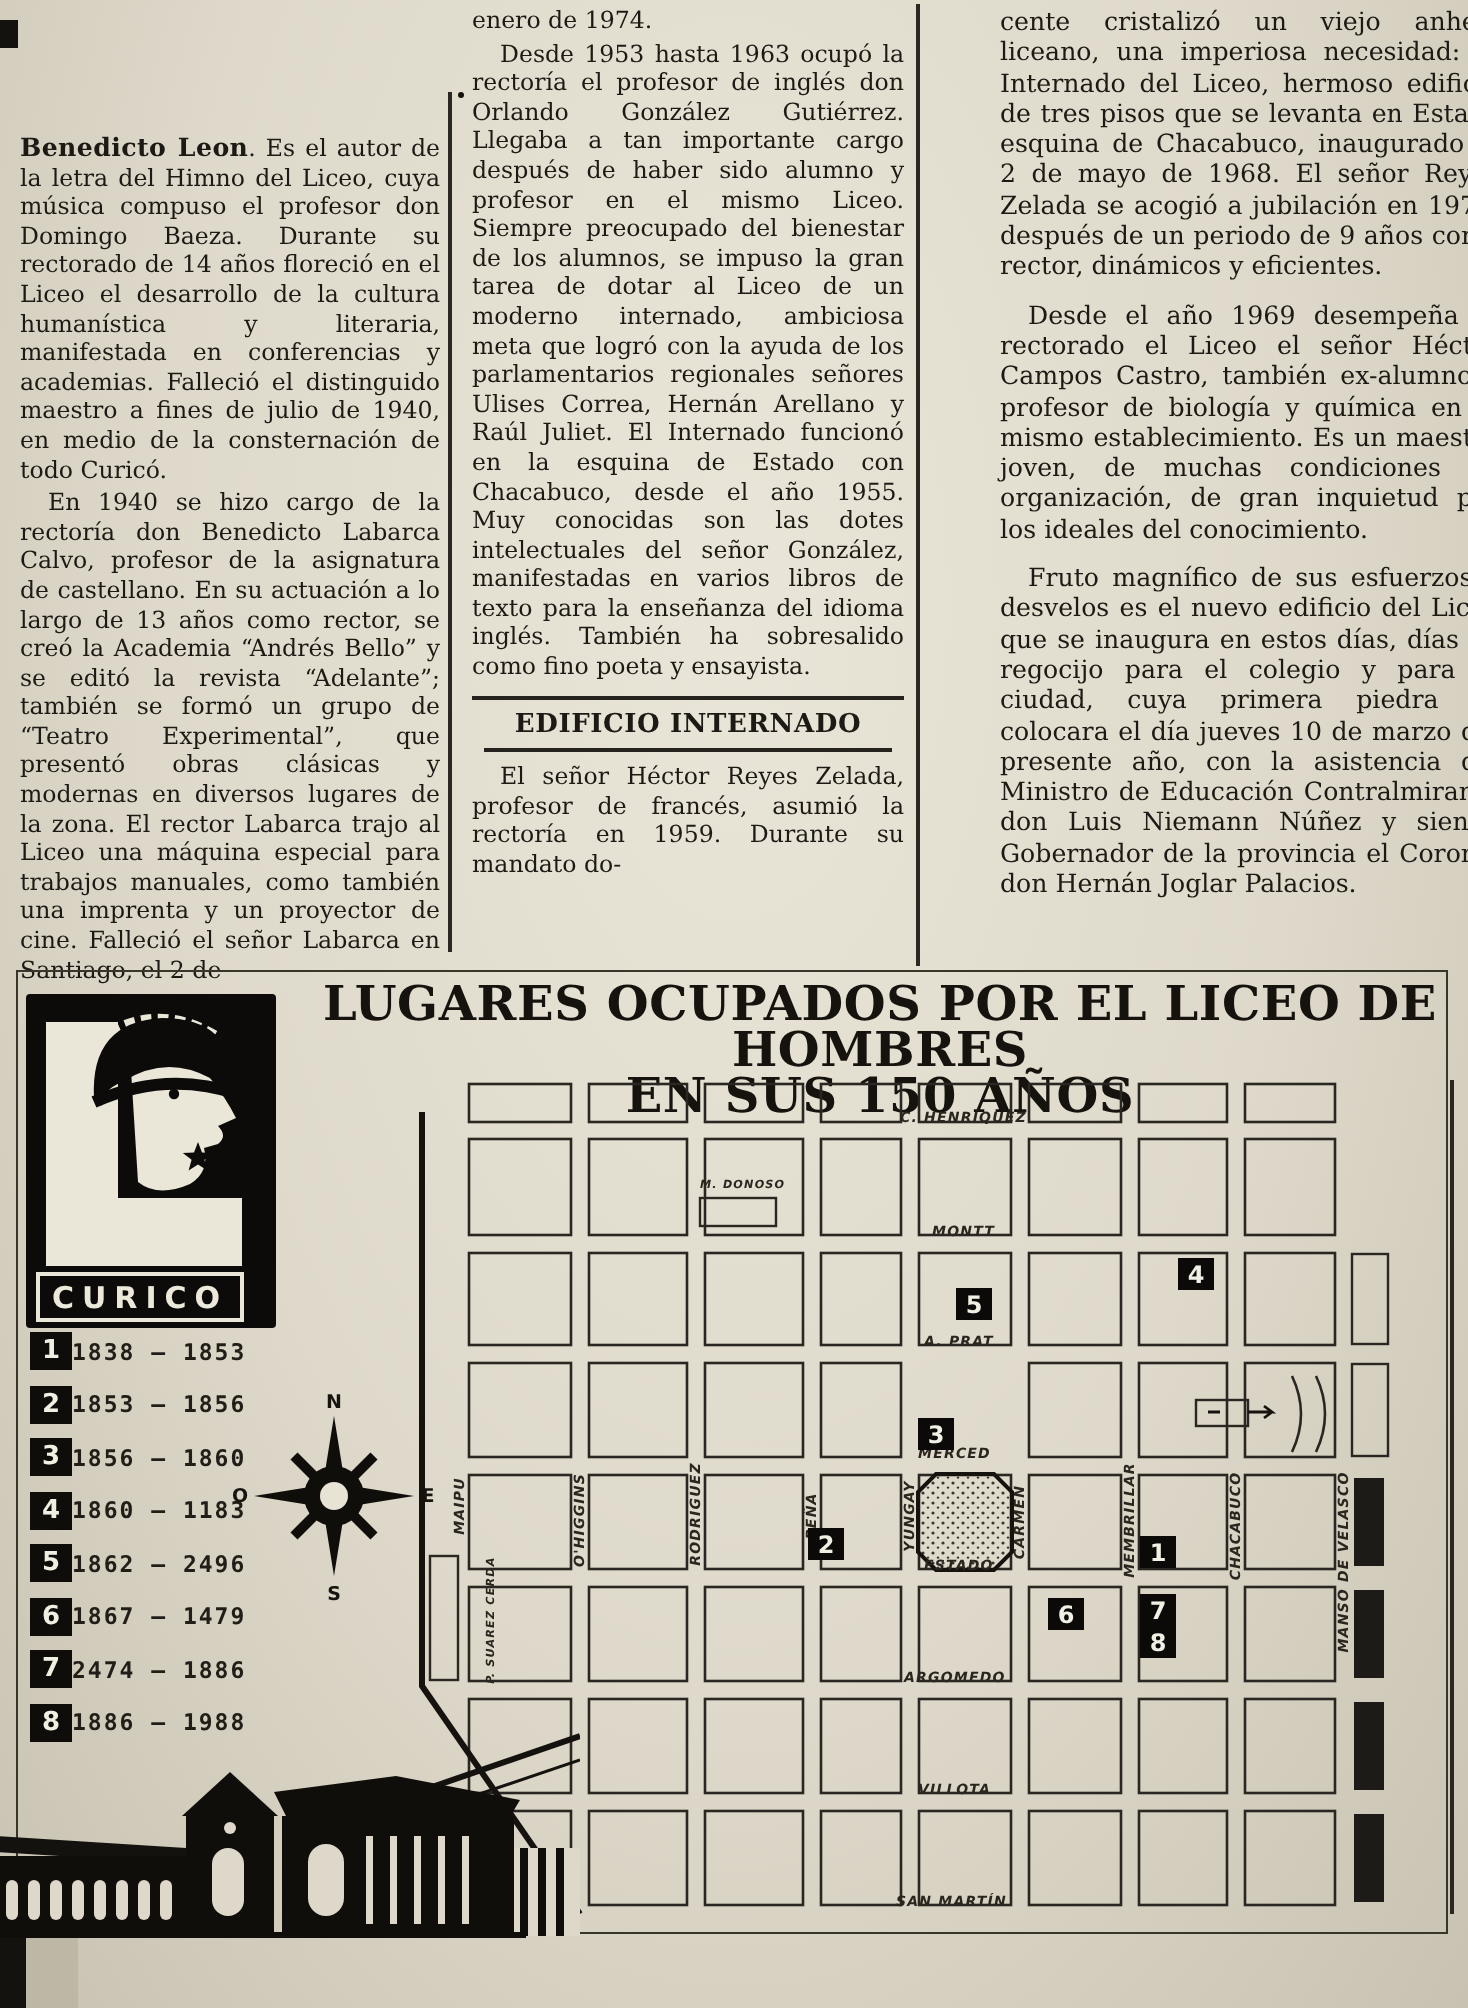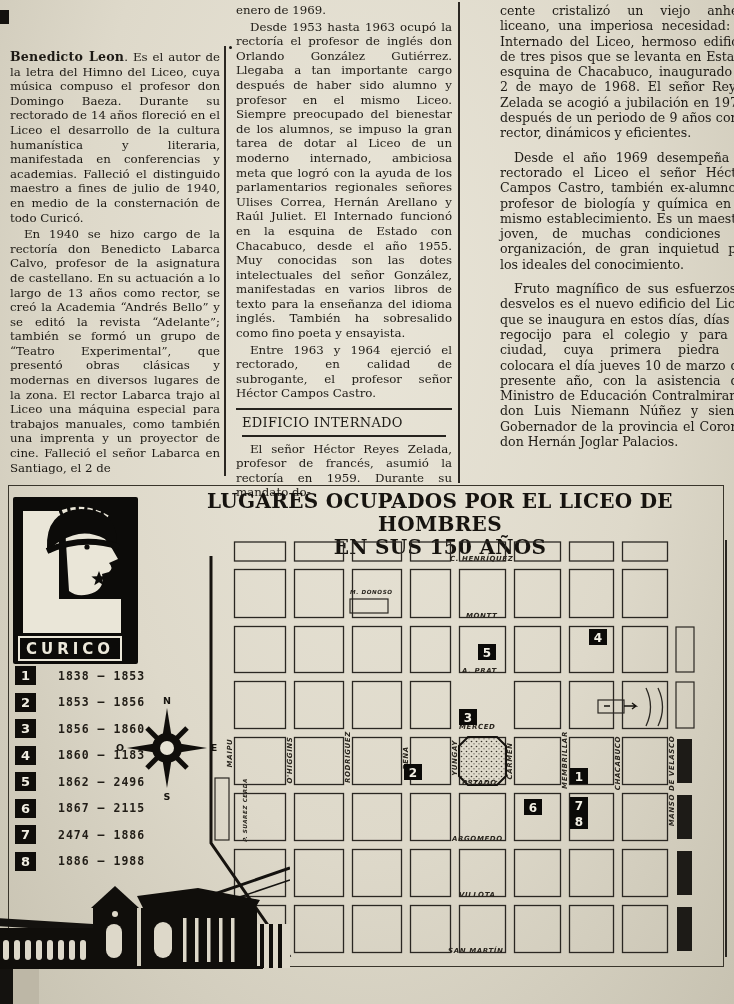--- a/index.html
+++ b/index.html
@@ -4,49 +4,49 @@
 <style>
   html,body{margin:0;padding:0}
   .page{position:relative;width:734px;height:1004px;overflow:hidden;
     background:radial-gradient(ellipse at 50% 30%, #e9e5d8 0%, #ded9ca 55%, #c7c2b1 100%);
     font-family:"DejaVu Serif", serif;color:#1d1a15;}
   
   .col{position:absolute;text-align:justify;font-size:11.8px;line-height:14.6px;}
   .col p{margin:0 0 2px 0;}
   .col p.ind{text-indent:14px;}
   .lead{font-weight:bold;font-size:12.6px;letter-spacing:.2px;}
-  #col1{left:10px;top:50px;width:210px;}
+  #col1{left:10px;top:67px;width:210px;}
   #col2{left:236px;top:3px;width:216px;}
   #col3{left:500px;top:3px;width:250px;font-size:12.6px;line-height:15.3px;}
   #col3 p{margin:0 0 9px 0;}
   .vline{position:absolute;width:1.5px;background:#2b2722;}
   #div1{left:224px;top:46px;height:430px;}
   #div2{left:458px;top:2px;height:481px;}
   .rule{height:2px;background:#26231e;margin:7px 0 5px;}
-  .sec-head{margin:0 6px 5px;text-align:left;font-weight:normal;font-size:13px;
+  .sec-head{margin:0 6px 5px;text-align:center;font-weight:bold;font-size:13px;
     letter-spacing:.3px;border-bottom:2.5px solid #26231e;padding:1px 0 4px;}
   .artifact{position:absolute;background:#14120f;}
   
   #map-border{position:absolute;left:8px;top:485px;width:714px;height:480px;
     border:1.5px solid #39352b;}
   #map-title{position:absolute;left:160px;top:490px;width:560px;text-align:center;
-    font-weight:bold;font-size:20px;line-height:23px;letter-spacing:.3px;color:#16130f;}
+    font-weight:bold;font-size:24px;line-height:23px;letter-spacing:.3px;color:#16130f;}
   #map-svg{position:absolute;left:0;top:0;width:734px;height:1004px;pointer-events:none;}
   .street-label{font:italic 700 7px "DejaVu Sans",sans-serif;fill:#2a261f;letter-spacing:.6px;}
   .street-label.small{font-size:5.6px;}
   .marker-num{font:700 12px "DejaVu Sans",sans-serif;fill:#f2efe4;}
   
   #logo{position:absolute;left:13px;top:497px;width:125px;height:167px;}
   .logo-text{font:700 15px "DejaVu Sans",sans-serif;letter-spacing:4px;fill:#ece8da;}
   
   #legend{position:absolute;left:15px;top:666px;display:flex;flex-direction:column;gap:7.5px;}
   .legend-row{display:flex;align-items:center;height:19px;}
   .legend-num{width:21px;height:19px;background:#0f0d0a;color:#f1eee2;display:flex;
     align-items:center;justify-content:center;font:700 13px "DejaVu Sans",sans-serif;}
-  .legend-range{margin-left:22px;font:700 11.5px "DejaVu Sans Mono",monospace;
+  .legend-range{font:700 11.5px "DejaVu Sans Mono",monospace;
     letter-spacing:1px;color:#211d17;}
   
   #compass{position:absolute;left:112px;top:693px;width:110px;height:110px;}
   .compass-letter{font:700 9.5px "DejaVu Sans",sans-serif;fill:#17140f;}
   
   #building{position:absolute;left:-2px;top:866px;width:292px;height:112px;}
 </style>
 </head>
 <body>
 
@@ -59,23 +59,22 @@
 
   <div class="vline" id="div1"></div>
   <div class="vline" id="div2"></div>
 
   <div class="col" id="col1">
     <p><span class="lead">Benedicto Leon</span><span>. Es el autor de la letra del Himno del Liceo, cuya música compuso el profesor don Domingo Baeza.  Durante su rectorado de 14 años floreció en el Liceo el desarrollo de la cultura humanística y literaria, manifestada en conferencias y academias.  Falleció el distinguido maestro a fines de julio de 1940, en medio de la consternación de todo Curicó.</span></p>
     <p class="ind">En 1940 se hizo cargo de la rectoría don Benedicto Labarca Calvo, profesor de la asignatura de castellano.  En su actuación a lo largo de 13 años como rector, se creó la Academia “Andrés Bello” y se editó la revista “Adelante”; también se formó un grupo de “Teatro Experimental”, que presentó obras clásicas y modernas en diversos lugares de la zona. El rector Labarca trajo al Liceo una máquina especial para trabajos manuales, como también una imprenta y un proyector de cine.  Falleció el señor Labarca en Santiago, el 2 de</p>
   </div>
 
   <div class="col" id="col2">
-    <p>enero de 1969.</p>
+    <p>enero de 1974.</p>
     <p class="ind">Desde 1953 hasta 1963 ocupó la rectoría el profesor de inglés don Orlando González Gutiérrez.  Llegaba a tan importante cargo después de haber sido alumno y profesor en el mismo Liceo.  Siempre preocupado del bienestar de los alumnos, se impuso la gran tarea de dotar al Liceo de un moderno internado, ambiciosa meta que logró con la ayuda de los parlamentarios regionales señores Ulises Correa, Hernán Arellano y Raúl Juliet.  El Internado funcionó en la esquina de Estado con Chacabuco, desde el año 1955.  Muy conocidas son las dotes intelectuales del señor González, manifestadas en varios libros de texto para la enseñanza del idioma inglés.  También ha sobresalido como fino poeta y ensayista.</p>
-    <p class="ind">Entre 1963 y 1964 ejerció el rectorado, en calidad de subrogante, el profesor señor Héctor Campos Castro.</p>
     <div class="rule"></div>
     <div class="sec-head">EDIFICIO INTERNADO</div>
     <p class="ind">El señor Héctor Reyes Zelada, profesor de francés, asumió la rectoría en 1959.  Durante su mandato do-</p>
   </div>
 
   <div class="col" id="col3">
     <p>cente cristalizó un viejo anhelo liceano, una imperiosa necesidad: el Internado del Liceo, hermoso edificio de tres pisos que se levanta en Estado esquina de Chacabuco, inaugurado el 2 de mayo de 1968.  El señor Reyes Zelada se acogió a jubilación en 1973, después de un periodo de 9 años como rector, dinámicos y eficientes.</p>
     <p class="ind">Desde el año 1969 desempeña el rectorado el Liceo el señor Héctor Campos Castro, también ex-alumno y profesor de biología y química en el mismo establecimiento.  Es un maestro joven, de muchas condiciones de organización, de gran inquietud por los ideales del conocimiento.</p>
     <p class="ind">Fruto magnífico de sus esfuerzos y desvelos es el nuevo edificio del Liceo que se inaugura en estos días, días de regocijo para el colegio y para la ciudad, cuya primera piedra se colocara el día jueves 10 de marzo del presente año, con la asistencia del Ministro de Educación Contralmirante don Luis Niemann Núñez y siendo Gobernador de la provincia el Coronel don Hernán Joglar Palacios.</p>
   </div>
@@ -116,21 +115,21 @@
     <div class="legend-row">
         <span class="legend-num">4</span>
         <span class="legend-range">1860 – 1183</span>
       </div>
     <div class="legend-row">
         <span class="legend-num">5</span>
         <span class="legend-range">1862 – 2496</span>
       </div>
     <div class="legend-row">
         <span class="legend-num">6</span>
-        <span class="legend-range">1867 – 2115</span>
+        <span class="legend-range">1867 – 1479</span>
       </div>
     <div class="legend-row">
         <span class="legend-num">7</span>
         <span class="legend-range">2474 – 1886</span>
       </div>
     <div class="legend-row">
         <span class="legend-num">8</span>
         <span class="legend-range">1886 – 1988</span>
       </div>
   </div>

